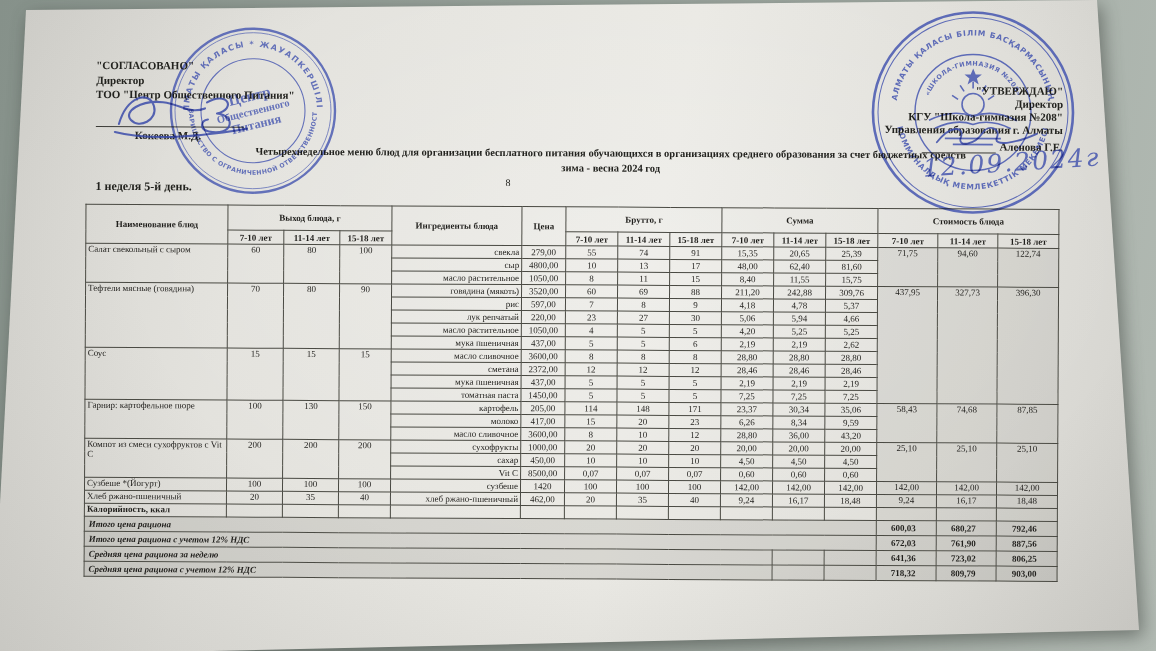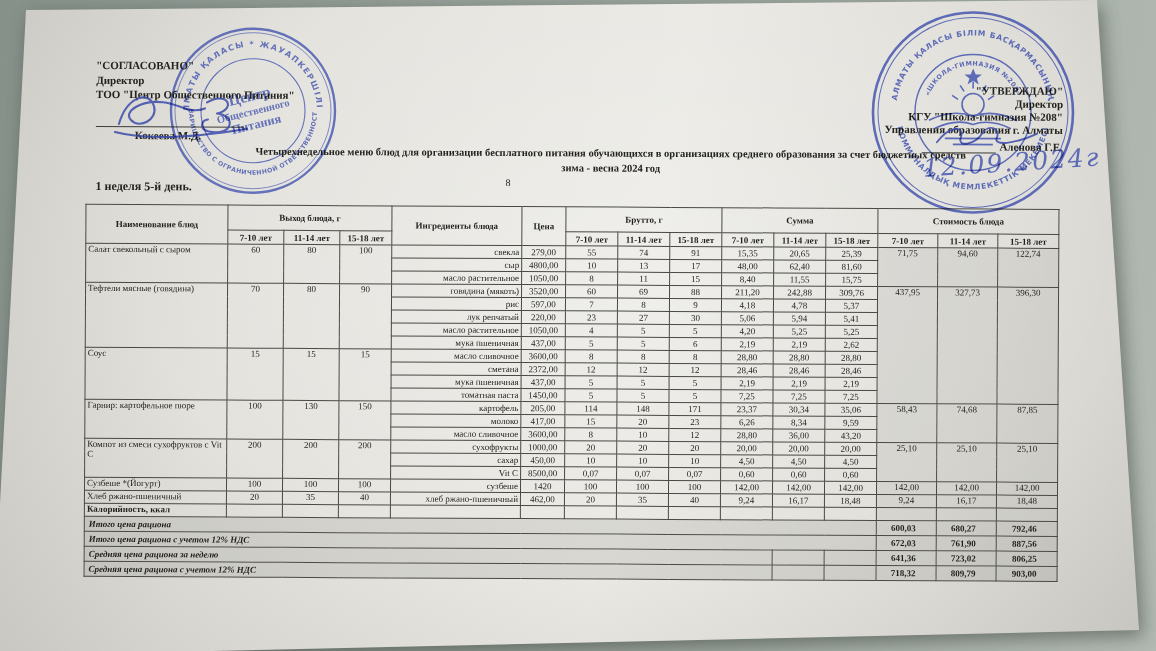--- a/index.html
+++ b/index.html
@@ -194,21 +194,21 @@
           <td class="num">5,37</td>
         </tr>
         <tr>
           <td class="ing">лук репчатый</td>
           <td class="price">220,00</td>
           <td class="num">23</td>
           <td class="num">27</td>
           <td class="num">30</td>
           <td class="num">5,06</td>
           <td class="num">5,94</td>
-          <td class="num">5,41</td>
+          <td class="num">4,66</td>
         </tr>
         <tr>
           <td class="ing">масло растительное</td>
           <td class="price">1050,00</td>
           <td class="num">4</td>
           <td class="num">5</td>
           <td class="num">5</td>
           <td class="num">4,20</td>
           <td class="num">5,25</td>
           <td class="num">5,25</td>

